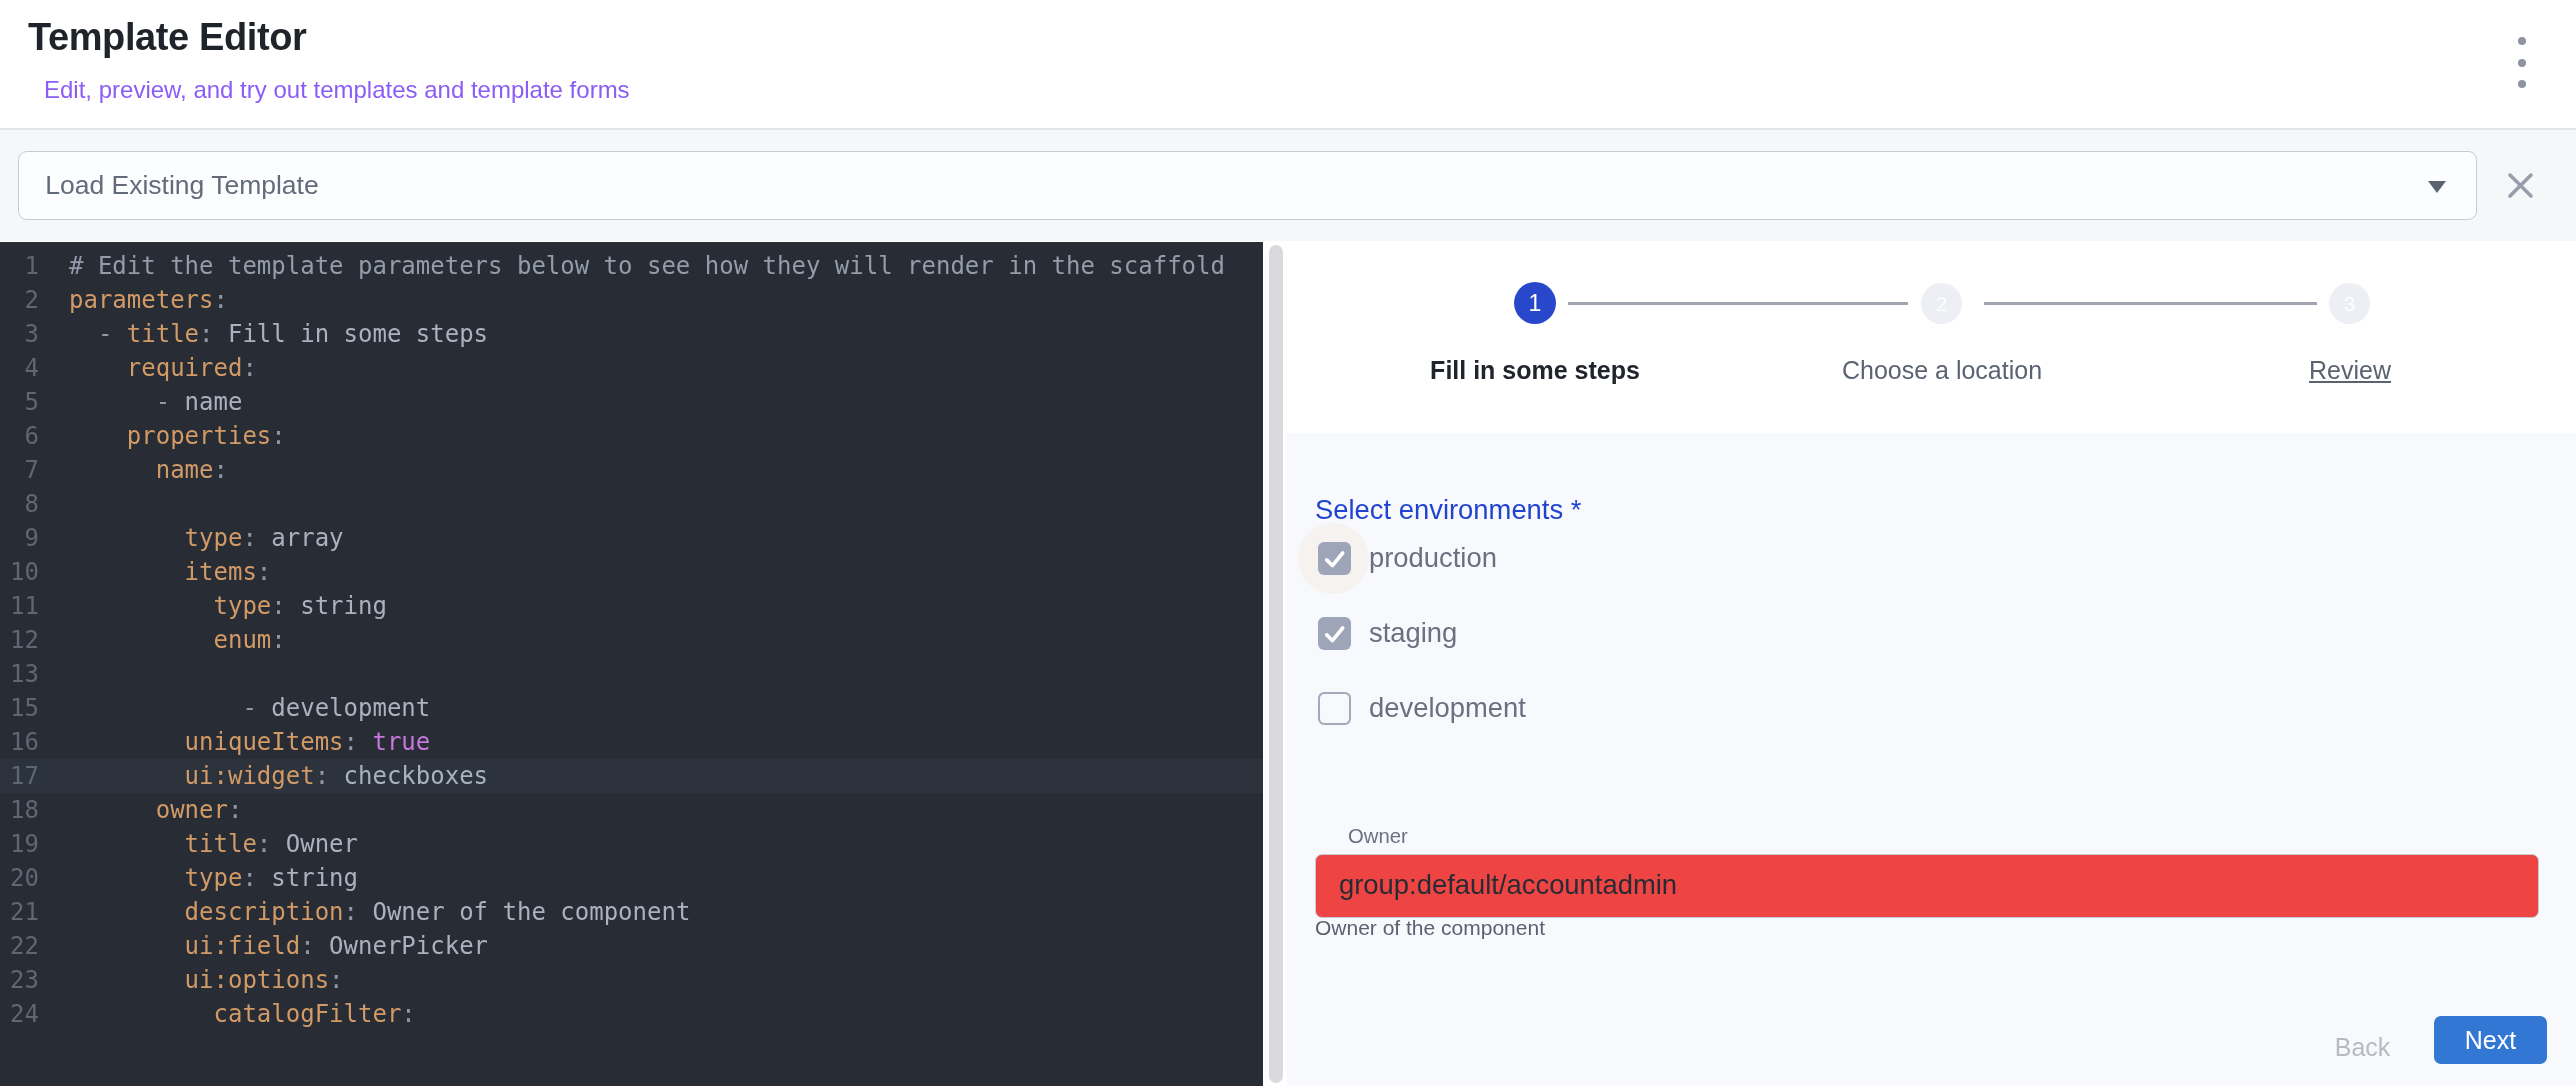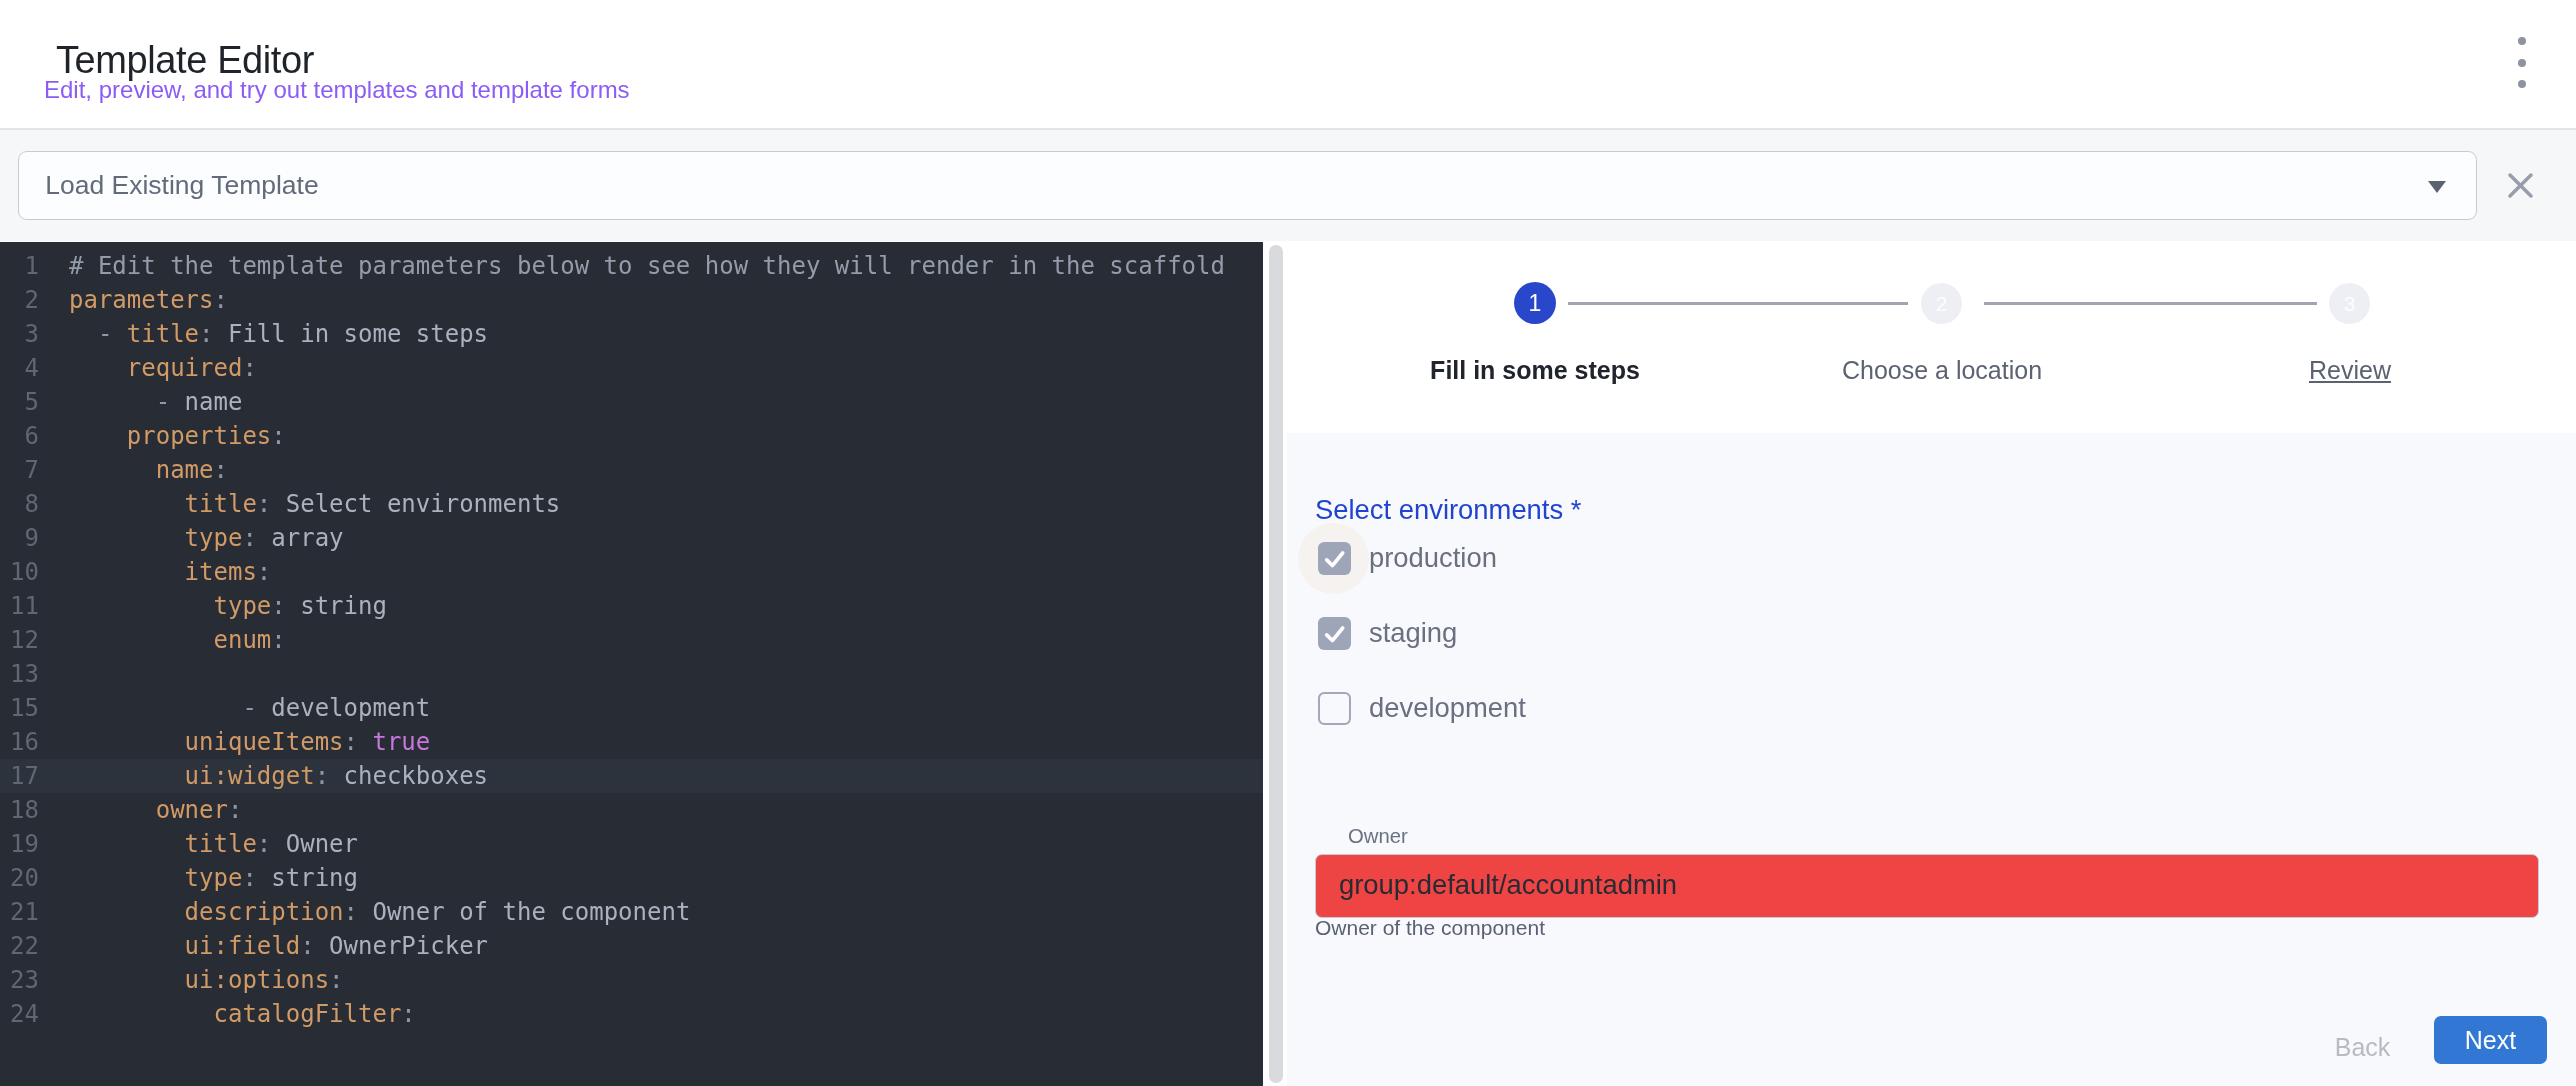--- a/index.html
+++ b/index.html
@@ -1,20 +1,20 @@
 <!DOCTYPE html>
 <html style="font-size:14px"><head>
 <meta charset="utf-8">
 <style>
   html,body{margin:0;padding:0;background:#ffffff;}
   #screen{position:relative;width:2576px;height:1086px;background:#ffffff;overflow:hidden;
           font-family:"Liberation Sans",sans-serif;}
 
   
-  .page-title{position:absolute;left:56px;top:16px;font-size:38px;font-weight:400;color:#1f232a;letter-spacing:-0.4px;margin-top:23px;}
+  .page-title{position:absolute;left:28px;top:16px;font-size:38px;font-weight:700;color:#1f232a;letter-spacing:-0.4px;}
   .page-subtitle{position:absolute;left:44px;top:76px;font-size:24px;font-weight:400;color:#8b5cf6;}
   .kebab{position:absolute;left:2502px;top:37px;width:39px;height:51px;display:flex;flex-direction:column;
          align-items:center;justify-content:space-between;cursor:pointer;}
   .kebab i{width:8px;height:8px;border-radius:50%;background:#8d93a1;}
   .header-divider{position:absolute;left:0;top:128px;width:2576px;height:1.8px;background:#e2e4e9;}
 
   
   .toolbar{position:absolute;left:0;top:130px;width:2576px;height:111px;background:#f6f7f9;}
   .load-select{position:absolute;left:17.7px;top:21px;width:2459px;height:69px;box-sizing:border-box;
                border:1.8px solid #c7cad2;border-radius:8.8px;background:#fcfdff;display:flex;align-items:center;cursor:pointer;}
@@ -103,21 +103,21 @@
   </div>
 
   <div class="editor" id="editor-lines">
       <div class="code-line"><span class="ln">1</span><span class="code"><span class="seg-c"># Edit the template parameters below to see how they will render in the scaffold</span></span></div>
       <div class="code-line"><span class="ln">2</span><span class="code"><span class="seg-k">parameters</span><span class="seg-p">:</span></span></div>
       <div class="code-line"><span class="ln">3</span><span class="code"><span class="seg-p">  - </span><span class="seg-k">title</span><span class="seg-p">: </span><span class="seg-v">Fill in some steps</span></span></div>
       <div class="code-line"><span class="ln">4</span><span class="code"><span class="seg-p">    </span><span class="seg-k">required</span><span class="seg-p">:</span></span></div>
       <div class="code-line"><span class="ln">5</span><span class="code"><span class="seg-p">      - </span><span class="seg-v">name</span></span></div>
       <div class="code-line"><span class="ln">6</span><span class="code"><span class="seg-p">    </span><span class="seg-k">properties</span><span class="seg-p">:</span></span></div>
       <div class="code-line"><span class="ln">7</span><span class="code"><span class="seg-p">      </span><span class="seg-k">name</span><span class="seg-p">:</span></span></div>
-      <div class="code-line"><span class="ln">8</span><span class="code"><span class="seg-p">        </span><span class="seg-k">title</span><span class="seg-p">: </span><span class="seg-v">Select environments</span></span></div>
+      <div class="code-line"><span class="ln">8</span></div>
       <div class="code-line"><span class="ln">9</span><span class="code"><span class="seg-p">        </span><span class="seg-k">type</span><span class="seg-p">: </span><span class="seg-v">array</span></span></div>
       <div class="code-line"><span class="ln">10</span><span class="code"><span class="seg-p">        </span><span class="seg-k">items</span><span class="seg-p">:</span></span></div>
       <div class="code-line"><span class="ln">11</span><span class="code"><span class="seg-p">          </span><span class="seg-k">type</span><span class="seg-p">: </span><span class="seg-v">string</span></span></div>
       <div class="code-line"><span class="ln">12</span><span class="code"><span class="seg-p">          </span><span class="seg-k">enum</span><span class="seg-p">:</span></span></div>
       <div class="code-line"><span class="ln">13</span></div>
       <div class="code-line"><span class="ln">15</span><span class="code"><span class="seg-p">            - </span><span class="seg-v">development</span></span></div>
       <div class="code-line"><span class="ln">16</span><span class="code"><span class="seg-p">        </span><span class="seg-k">uniqueItems</span><span class="seg-p">: </span><span class="seg-b">true</span></span></div>
       <div class="code-line hl"><span class="ln">17</span><span class="code"><span class="seg-p">        </span><span class="seg-k">ui:widget</span><span class="seg-p">: </span><span class="seg-v">checkboxes</span></span></div>
       <div class="code-line"><span class="ln">18</span><span class="code"><span class="seg-p">      </span><span class="seg-k">owner</span><span class="seg-p">:</span></span></div>
       <div class="code-line"><span class="ln">19</span><span class="code"><span class="seg-p">        </span><span class="seg-k">title</span><span class="seg-p">: </span><span class="seg-v">Owner</span></span></div>

